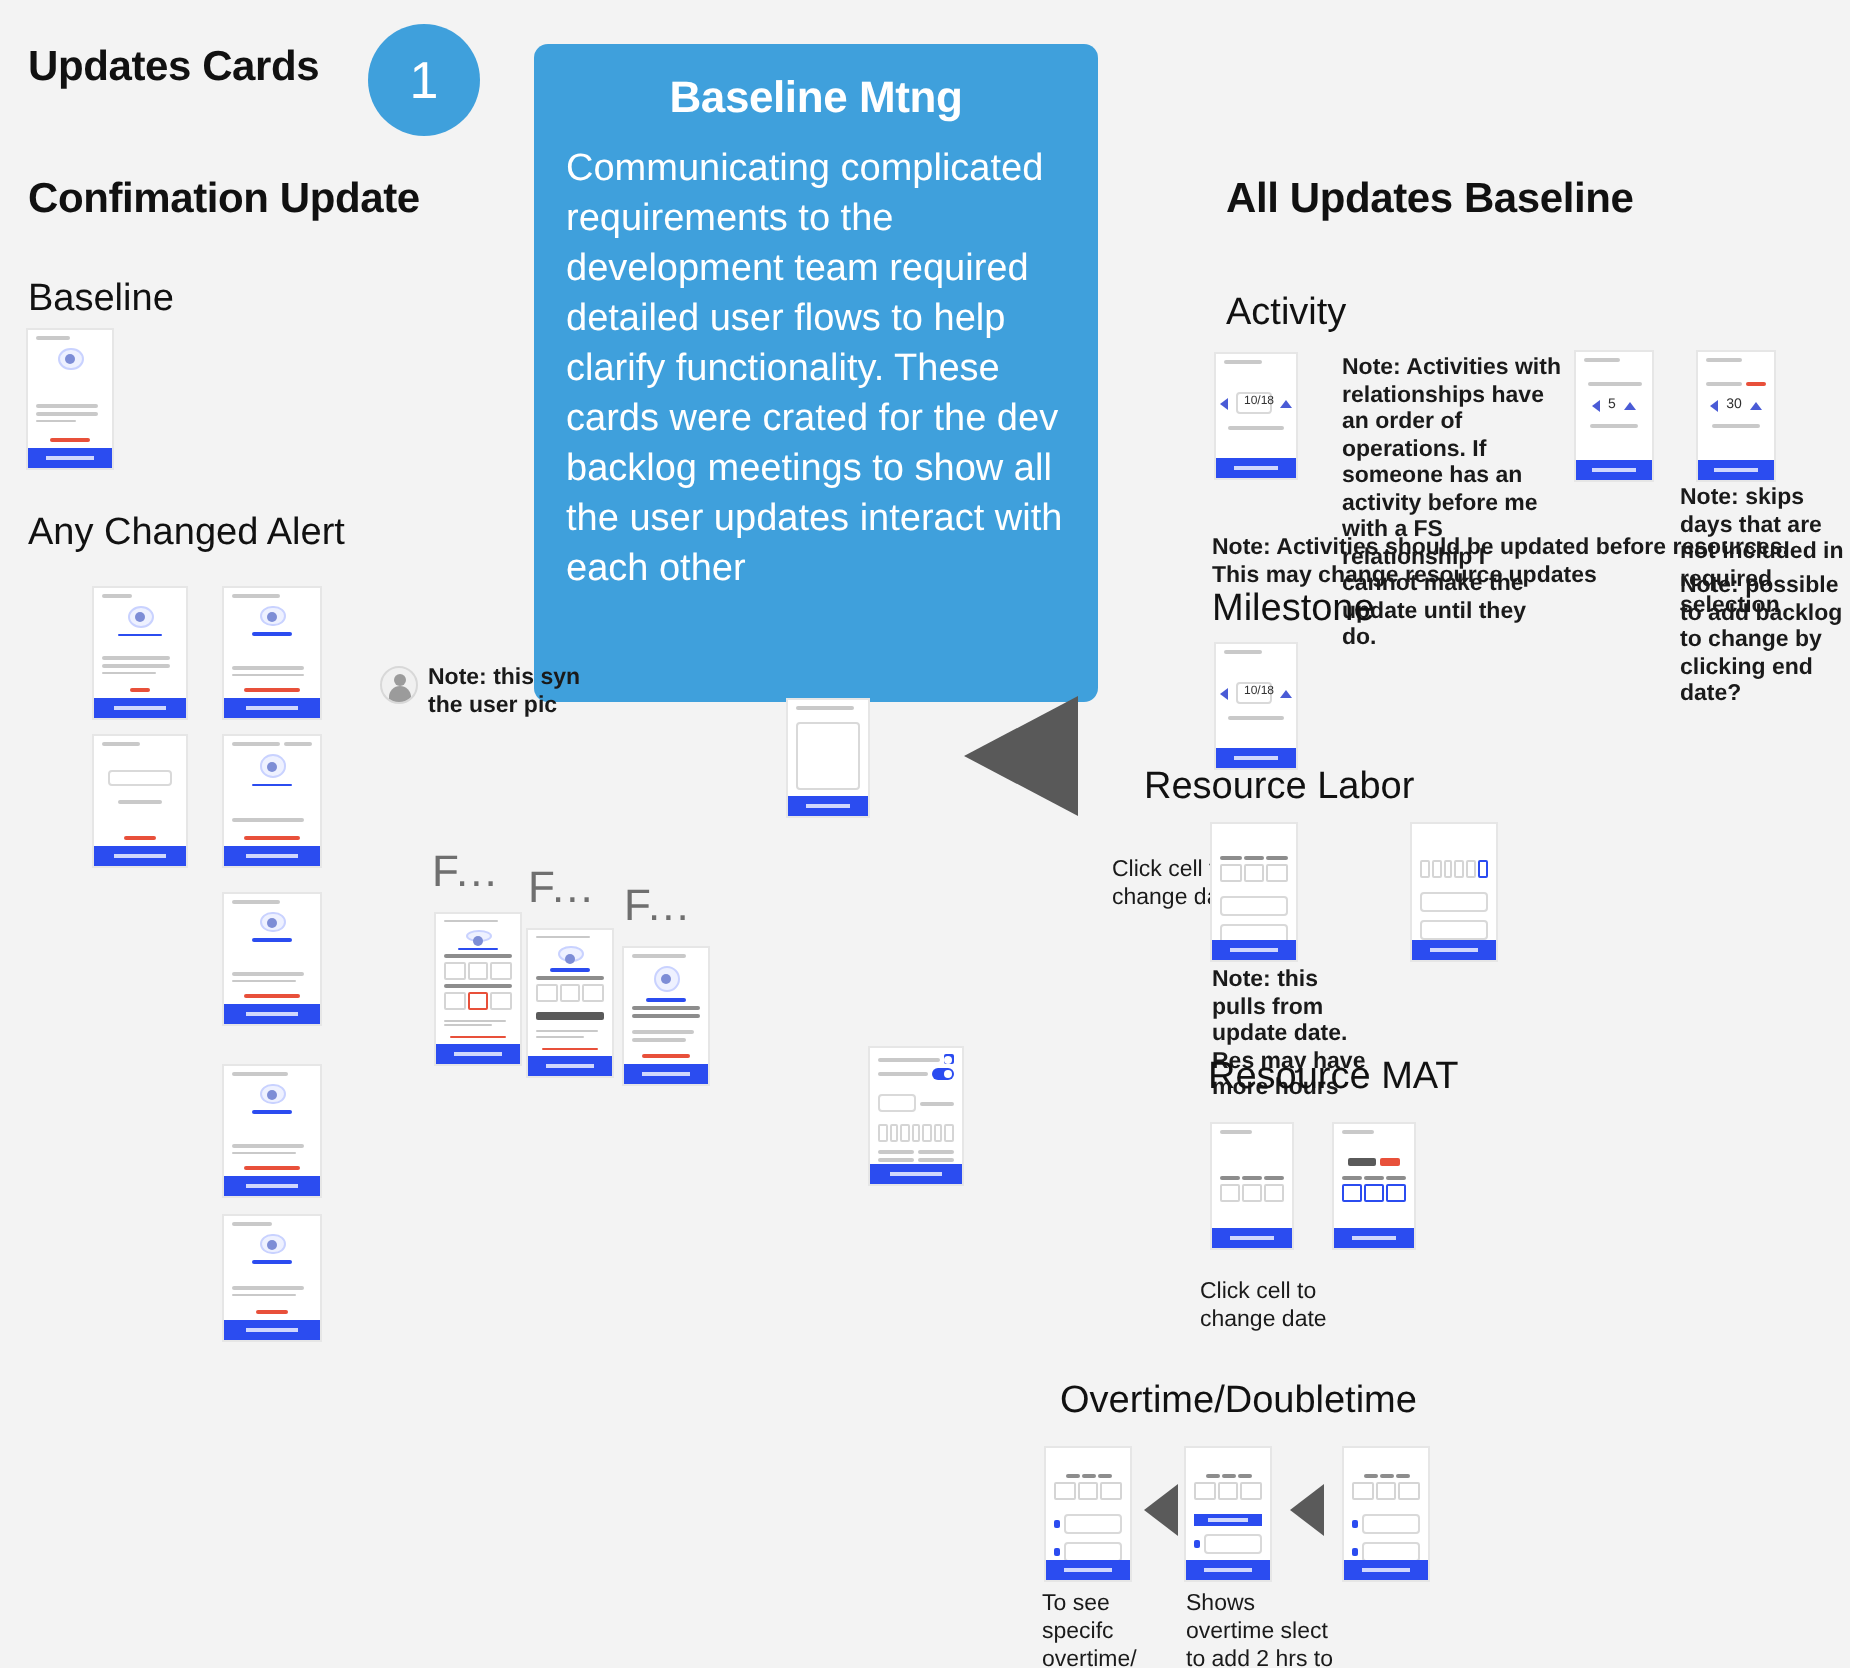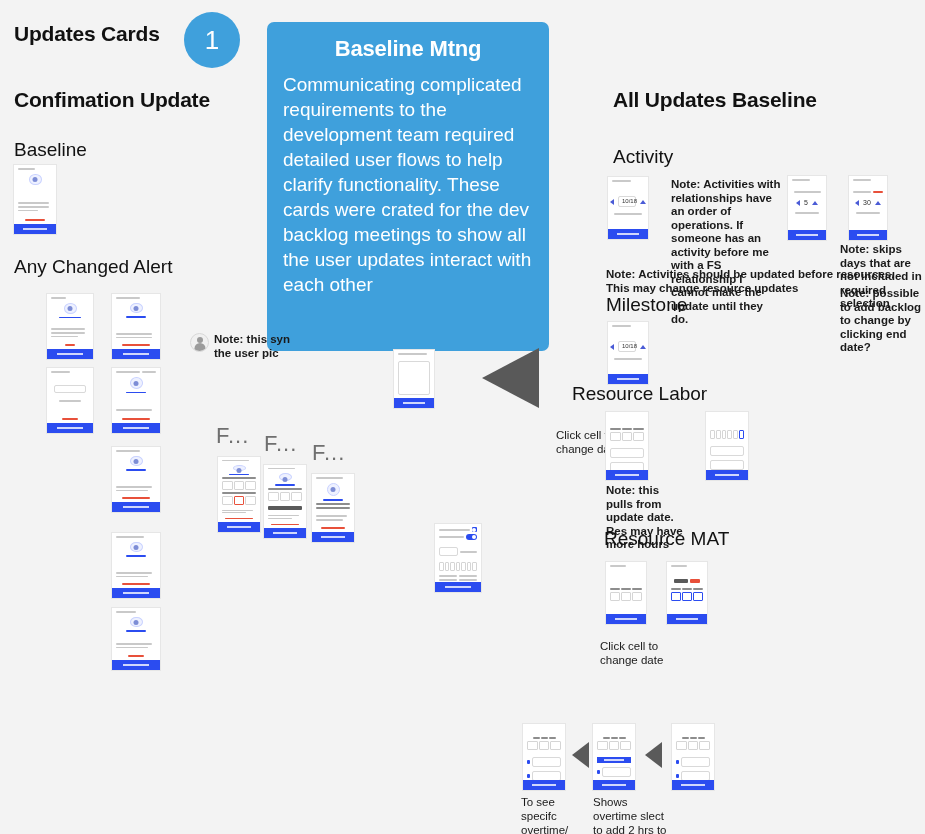--- a/index.html
+++ b/index.html
@@ -618,20 +618,21 @@
           <span class="cell sel"></span>
         </div>
     </div>
     <div class="cta">
         <i></i>
       </div>
   </div>
 
   <div class="abs note-light" style="left:600px;top:639px;width:70px;">Click cell to change date</div>
 
+  <div class="abs h-sub-lg" style="left:530px;top:690px;">Overtime/Doubletime</div>
 
   <div class="abs card" style="left:523px;top:724px;width:42px;height:66px;">
     <div class="body">
       <div class="ln w50"></div>
       <div class="bigtxt w60 ctr" style="margin-top:6px"></div>
       <div class="row" style="gap:1px;justify-content:center">
           <span class="ln dark" style="width:7px"></span>
           <span class="ln dark" style="width:7px"></span>
           <span class="ln dark" style="width:7px"></span>
         </div>

